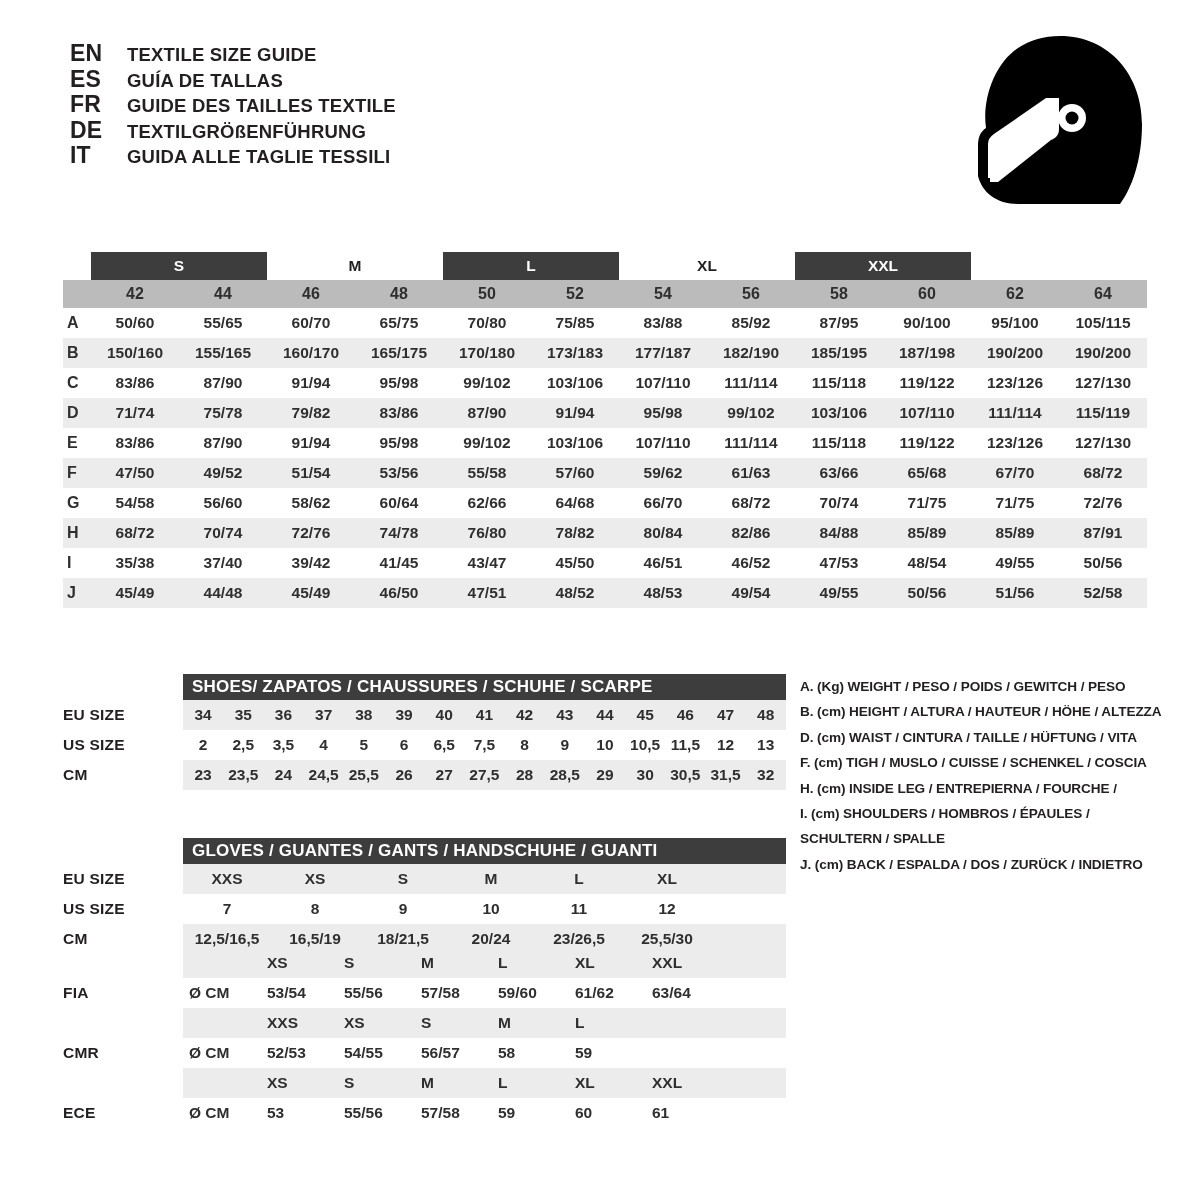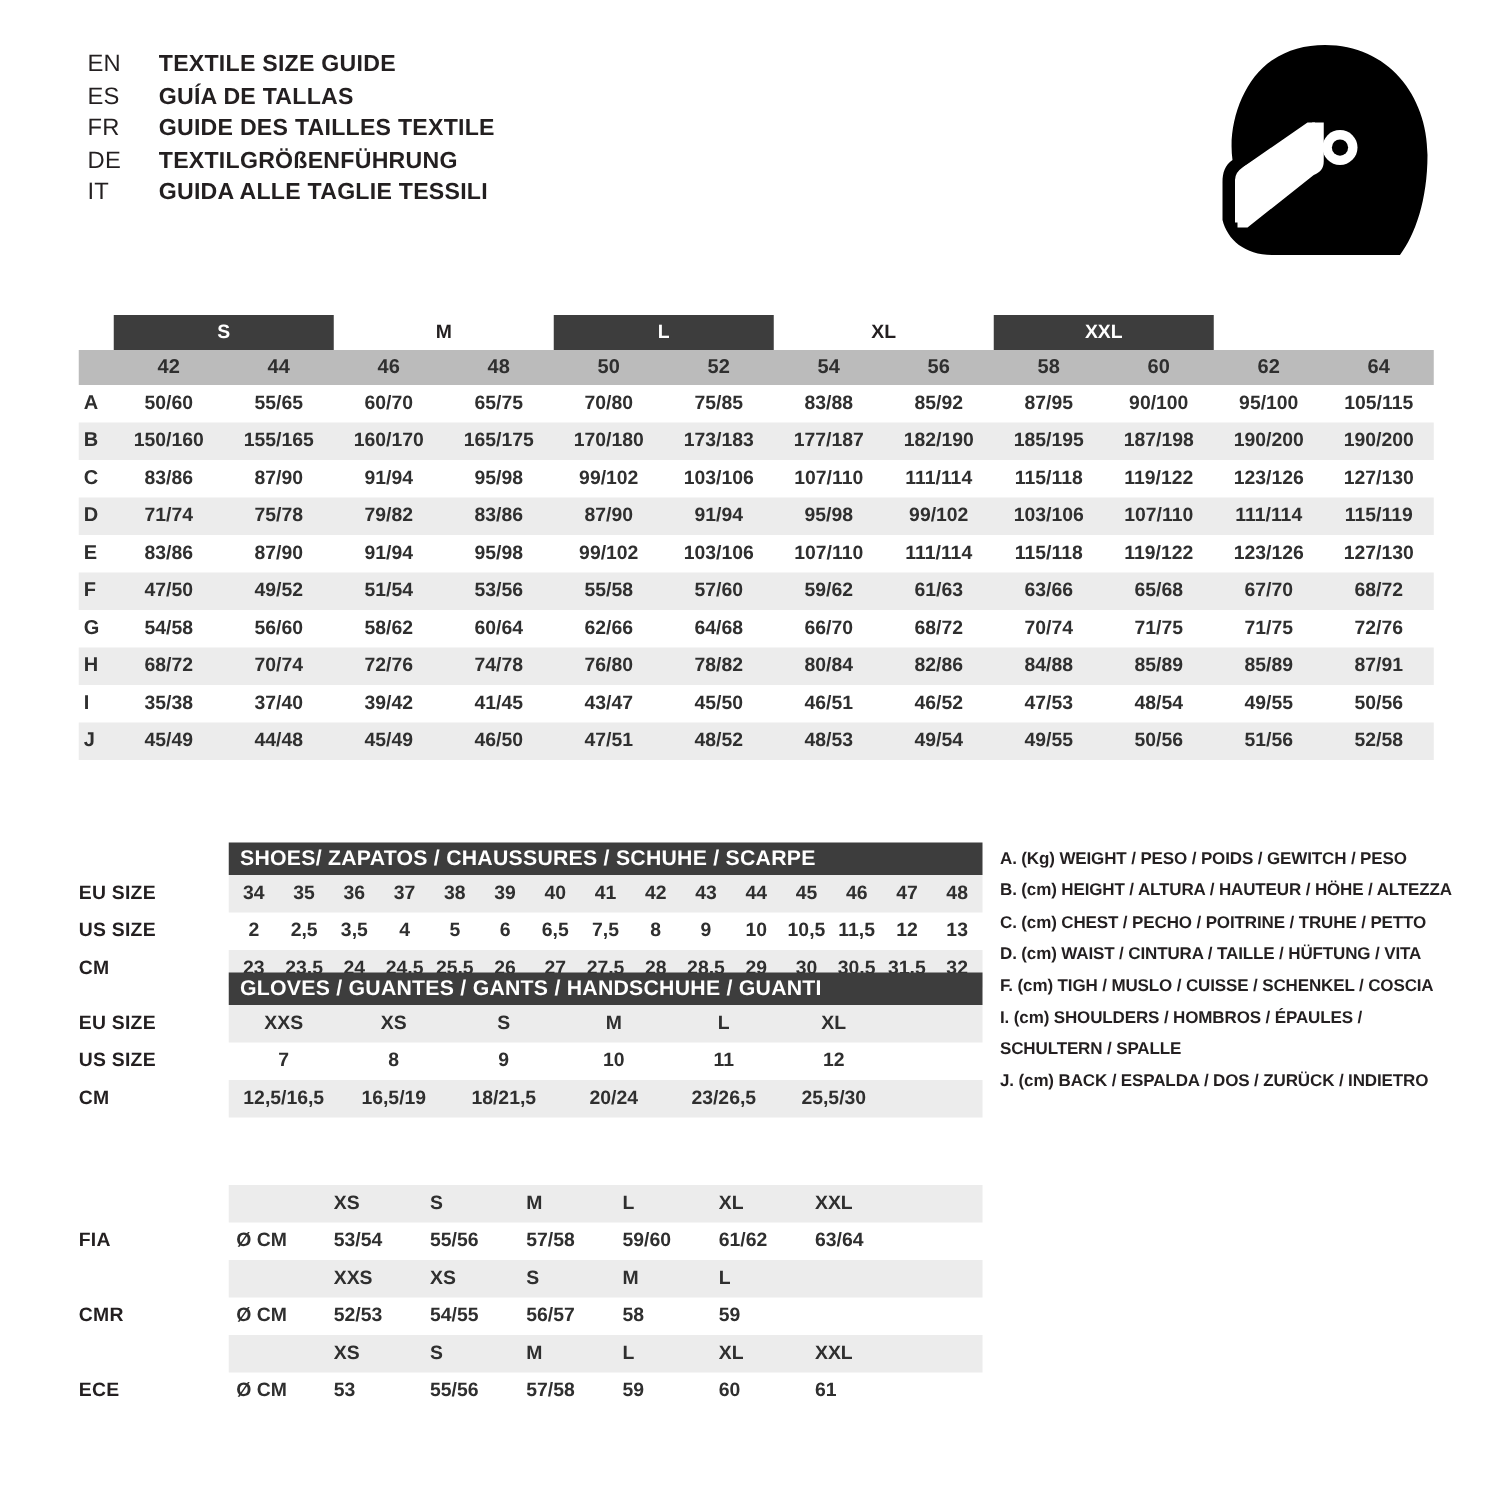--- a/index.html
+++ b/index.html
@@ -23,22 +23,22 @@
     top: 40px;
     width: 600px;
   }
   .lang-row {
     display: flex;
     align-items: baseline;
     height: 25.5px;
   }
   .lang-code {
     width: 57px;
-    font-size: 19px;
-    font-weight: normal;
+    font-size: 23px;
+    font-weight: bold;
     letter-spacing: 0.2px;
   }
   .lang-title {
     font-size: 18.5px;
     font-weight: bold;
     letter-spacing: 0.2px;
   }
 
   
   #helmet-icon {
@@ -445,21 +445,21 @@
           <div class="sub-cell" style="width: 40.2px; flex: 0 0 40.2px;">29</div>
           <div class="sub-cell" style="width: 40.2px; flex: 0 0 40.2px;">30</div>
           <div class="sub-cell" style="width: 40.2px; flex: 0 0 40.2px;">30,5</div>
           <div class="sub-cell" style="width: 40.2px; flex: 0 0 40.2px;">31,5</div>
           <div class="sub-cell" style="width: 40.2px; flex: 0 0 40.2px;">32</div>
         </div>
       </div>
     </div>
 </div>
 
-<div class="sub-section" id="gloves-section" style="left:63px; top:778px; width:723px;">
+<div class="sub-section" id="gloves-section" style="left:63px; top:838px; width:723px;">
   <div class="sub-title" style="margin-left:120px; width:603px;">GLOVES / GUANTES / GANTS / HANDSCHUHE / GUANTI</div>
   <div id="gloves-rows">
       <div class="sub-row striped">
         <div class="sub-label" style="width: 120px;">EU SIZE</div>
         <div class="sub-strip">
           <div class="sub-cell" style="width: 88px; flex: 0 0 88px;">XXS</div>
           <div class="sub-cell" style="width: 88px; flex: 0 0 88px;">XS</div>
           <div class="sub-cell" style="width: 88px; flex: 0 0 88px;">S</div>
           <div class="sub-cell" style="width: 88px; flex: 0 0 88px;">M</div>
           <div class="sub-cell" style="width: 88px; flex: 0 0 88px;">L</div>
@@ -564,19 +564,19 @@
           <div class="sub-cell left" style="flex: 0 0 71px;">60</div>
           <div class="sub-cell left" style="flex: 0 0 71px;">61</div>
         </div>
       </div>
     </div>
 </div>
 
 <div id="legend">
     <div class="legend-line">A. (Kg) WEIGHT / PESO / POIDS / GEWITCH / PESO</div>
     <div class="legend-line">B. (cm) HEIGHT / ALTURA / HAUTEUR / HÖHE / ALTEZZA</div>
-    <div class="legend-line">C. (cm) CHEST / PECHO / POITRINE / TRUHE / PETTO</div>
     <div class="legend-line">D. (cm) WAIST / CINTURA / TAILLE / HÜFTUNG / VITA</div>
     <div class="legend-line">F. (cm) TIGH / MUSLO / CUISSE / SCHENKEL / COSCIA</div>
+    <div class="legend-line">H. (cm) INSIDE LEG / ENTREPIERNA / FOURCHE /</div>
     <div class="legend-line">I. (cm) SHOULDERS / HOMBROS / ÉPAULES /</div>
     <div class="legend-line">SCHULTERN / SPALLE</div>
     <div class="legend-line">J. (cm) BACK / ESPALDA / DOS / ZURÜCK / INDIETRO</div>
   </div>
 
 </body></html>

